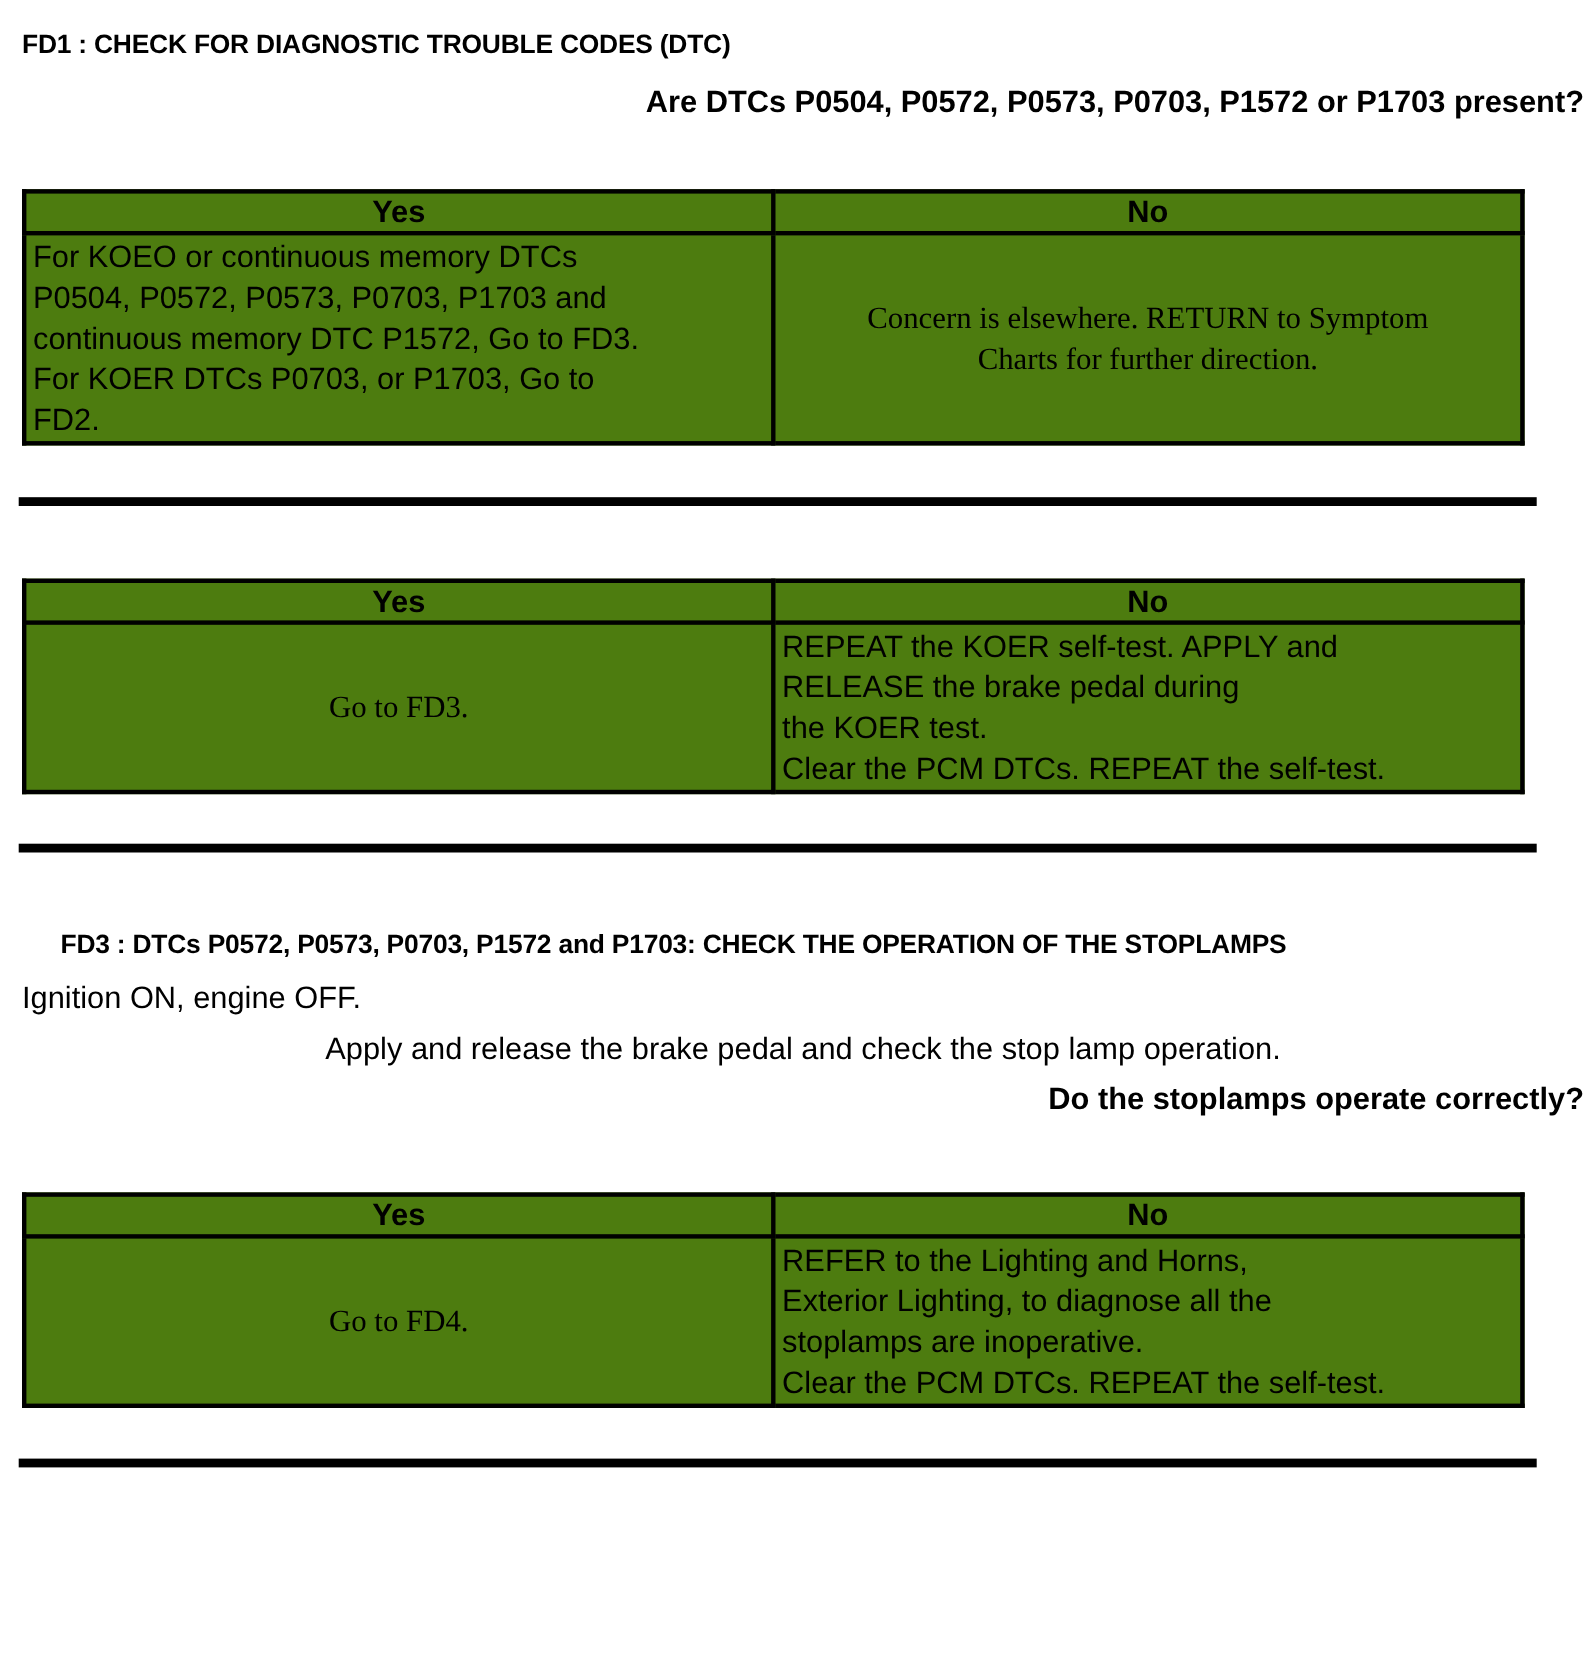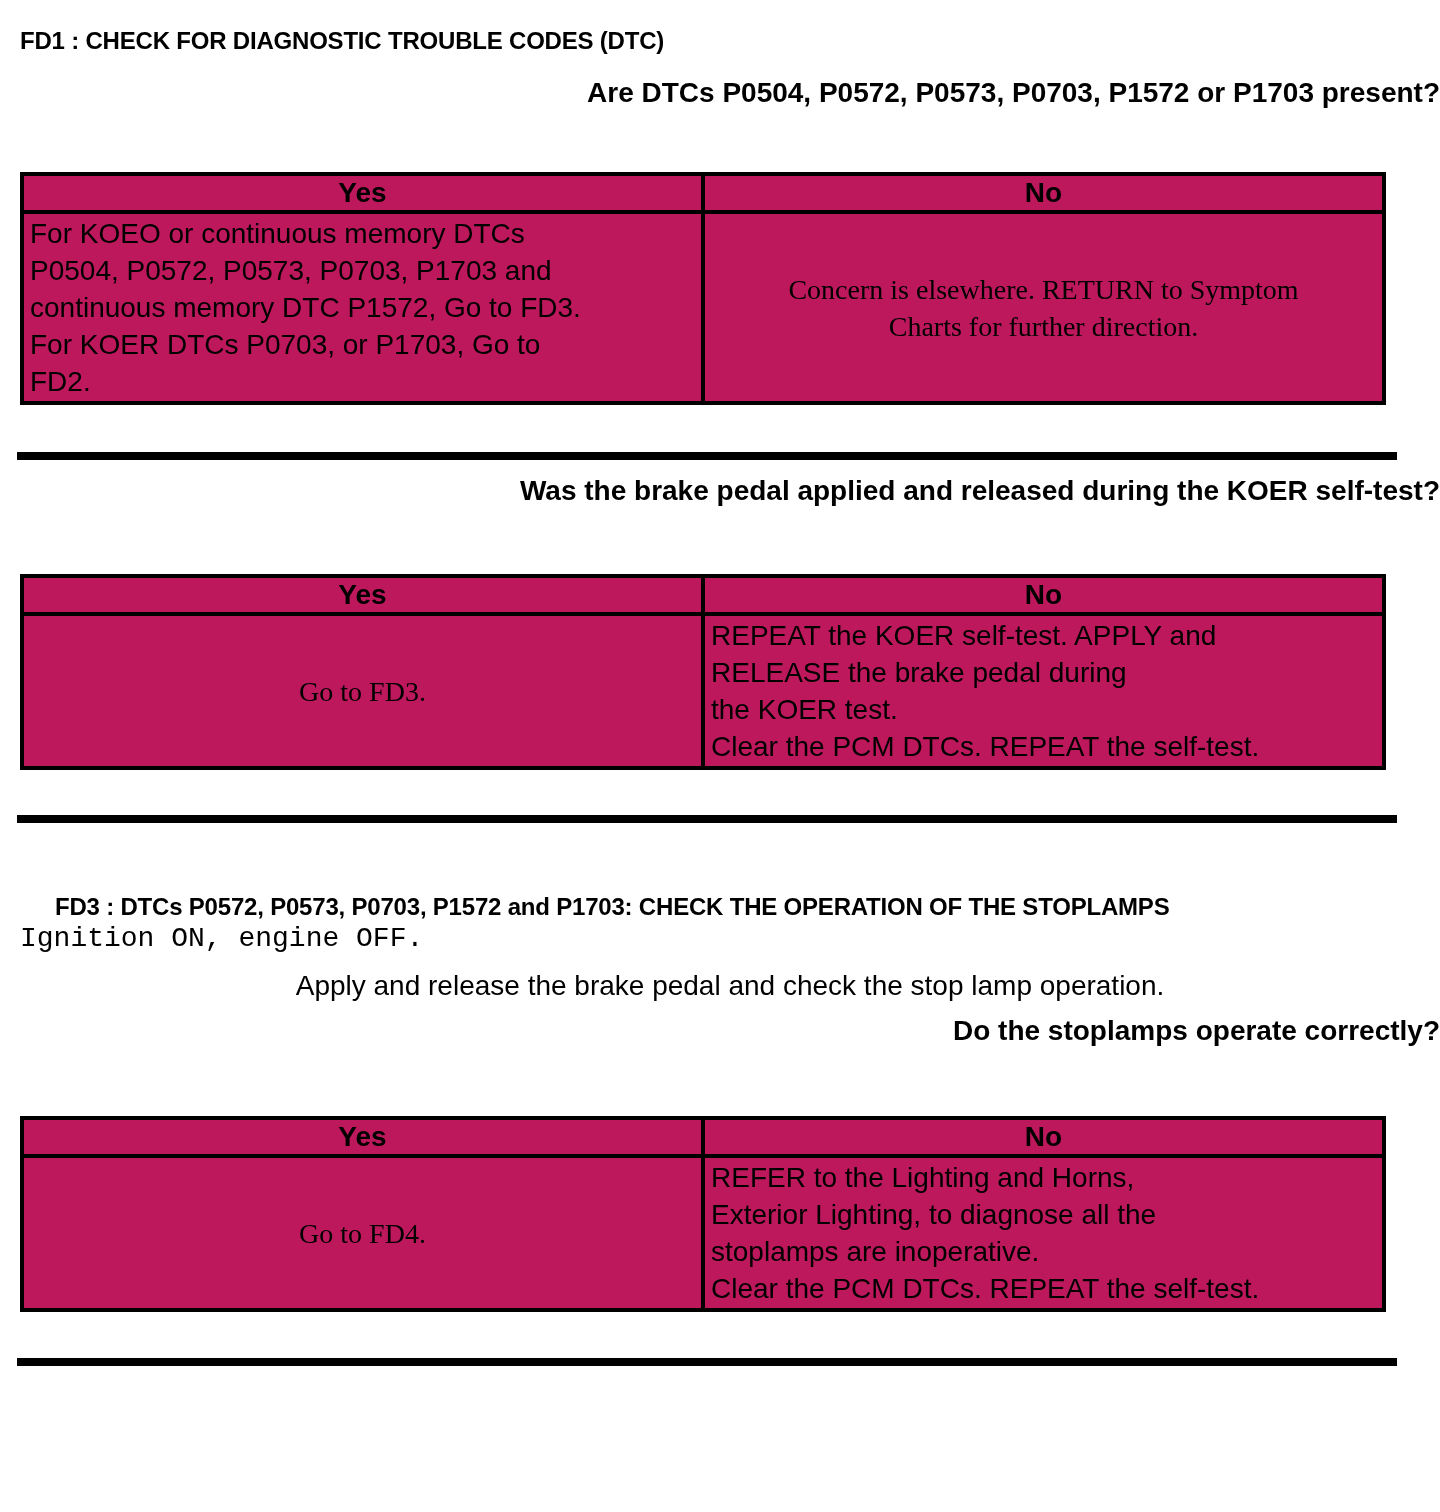--- a/index.html
+++ b/index.html
@@ -41,21 +41,21 @@
     margin: 0;
     font-weight: normal;
     font-size: 28px;
     line-height: 34px;
     white-space: nowrap;
   }
   table.dtable {
     border-collapse: collapse;
     table-layout: fixed;
     width: 1366px;
-    background: #be185d;
+    background: #4d7c0f;
   }
   table.dtable th,
   table.dtable td {
     border: 4px solid #000000;
     width: 50%;
     box-sizing: border-box;
   }
   table.dtable th {
     font-weight: bold;
     font-size: 28px;
@@ -89,21 +89,21 @@
   .q-fd1 { margin-top: 20px; }
   .t-fd1 { margin-top: 62px; }
   .t-fd1 td { height: 189px; }
   .d-1   { margin-top: 47px; }
   .h-fd2 { margin-top: 68px; }
   .q-fd2 { margin-top: 14px; }
   .t-fd2 { margin-top: 66px; }
   .t-fd2 td { height: 152px; }
   .d-2   { margin-top: 45px; }
   .h-fd3 { margin-top: 69px; margin-left: 35px; }
-  .ins-a { margin-top: 0; font-family: Liberation Mono, monospace; }
+  .ins-a { margin-top: 16px; }
   .ins-b { margin-top: 13px; text-align: center; }
   .q-fd3 { margin-top: 11px; }
   .t-fd3 { margin-top: 68px; }
   .t-fd3 td { height: 152px; }
   .d-3   { margin-top: 46px; }
 </style>
 </head>
 <body>
 
 <div class="page">
@@ -128,21 +128,20 @@
           <td class="align-center-middle">Concern is elsewhere. RETURN to Symptom
 Charts for further direction.</td>
         </tr>
       </tbody>
     </table>
   </section>
 
   <div class="divider d-1"></div>
 
   <section>
-    <p class="question q-fd2">Was the brake pedal applied and released during the KOER self-test?</p>
     <table class="dtable t-fd2">
       <thead>
         <tr>
           <th>Yes</th>
           <th>No</th>
         </tr>
       </thead>
       <tbody>
         <tr>
           <td class="align-center-middle">Go to FD3.</td>

